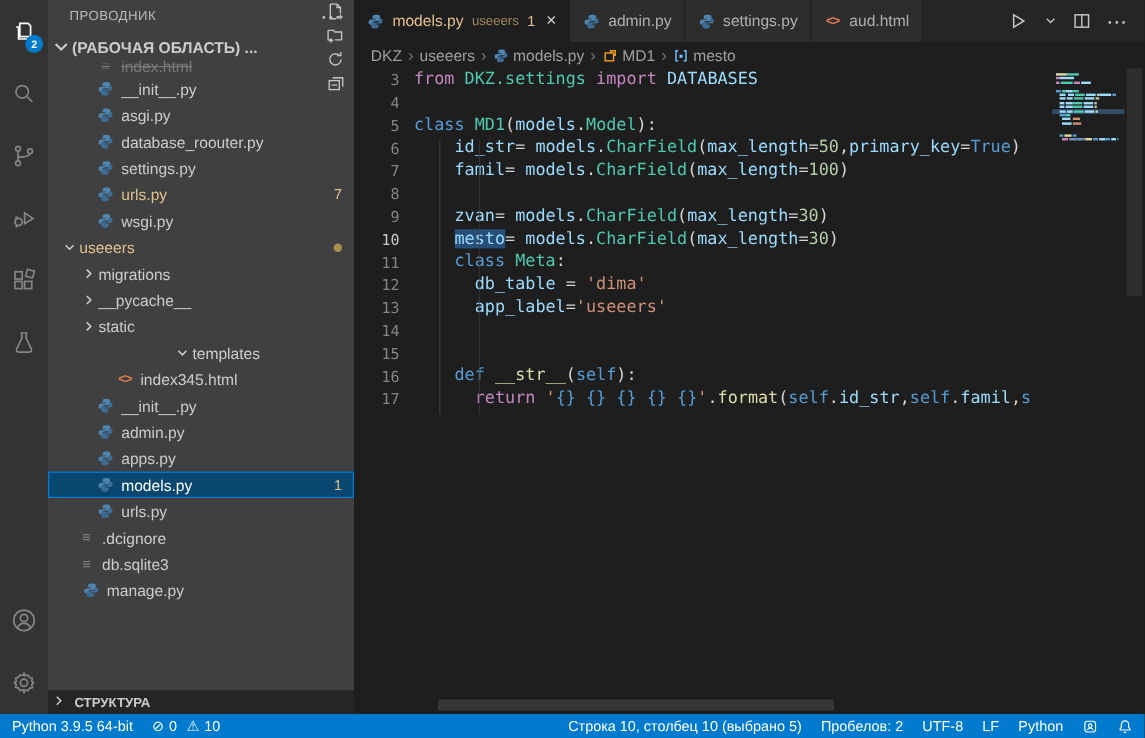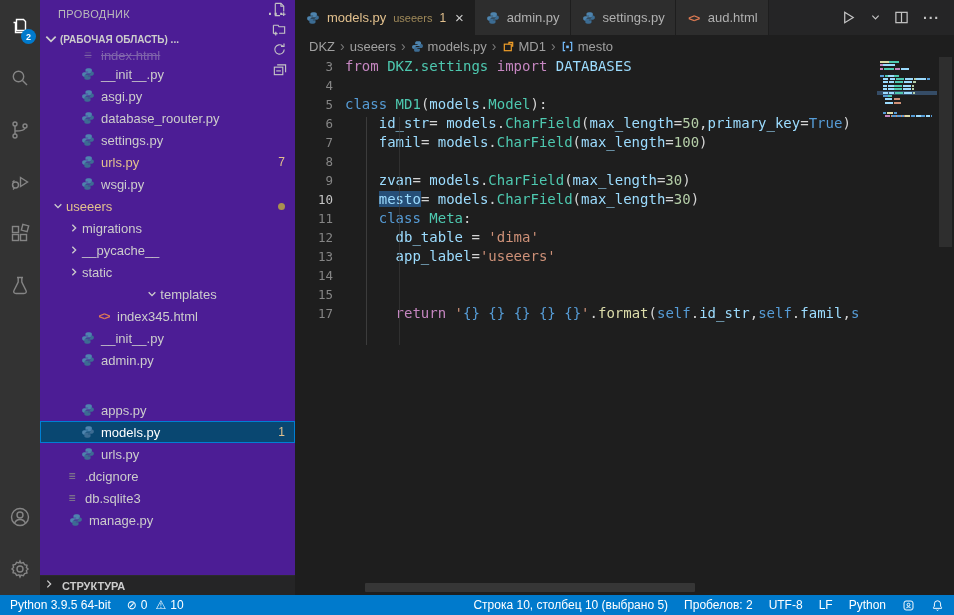--- a/index.html
+++ b/index.html
@@ -11,25 +11,25 @@
   #activitybar{position:absolute;left:0;top:0;width:40px;height:595px;background:#333333;
     display:flex;flex-direction:column;align-items:center;}
   .ab-item{position:relative;width:40px;height:52px;display:flex;align-items:center;justify-content:center;cursor:pointer;}
   .ab-item svg{width:24px;height:24px;stroke:#858585;fill:none;stroke-width:1.4;}
   .ab-item.active svg{stroke:#ffffff;}
   .ab-badge{position:absolute;right:4px;bottom:8px;min-width:15px;height:15px;border-radius:50%;
     background:#007acc;color:#fff;font-size:9px;display:flex;align-items:center;justify-content:center;font-weight:bold;}
   .ab-spacer{flex:1;}
 
   
-  #sidebar{position:absolute;left:40px;top:0;width:255px;height:595px;background:#4c1d95;color:#cccccc;overflow:hidden;}
+  #sidebar{position:absolute;left:40px;top:0;width:255px;height:595px;background:#404040;color:#cccccc;overflow:hidden;}
   #explorer-header{height:28px;display:flex;align-items:center;padding:0 10px 0 18px;font-size:11px;letter-spacing:.4px;color:#bbbbbb;}
   #explorer-header .spacer{flex:1;}
   .more-dots{color:#c5c5c5;font-size:14px;font-weight:bold;letter-spacing:1px;cursor:pointer;}
-  #section-header{height:22px;display:flex;align-items:center;padding:0 6px 0 4px;font-size:10px;font-weight:bold;color:#cccccc;}
+  #section-header{height:22px;display:flex;align-items:center;padding:0 6px 0 4px;font-size:13px;font-weight:bold;color:#cccccc;}
   #section-header .chev{width:14px;height:14px;margin-right:2px;}
   #section-header .lbl{white-space:nowrap;overflow:hidden;}
   #section-header .spacer{flex:1;}
   .sec-act{width:20px;height:20px;display:flex;align-items:center;justify-content:center;cursor:pointer;}
   .sec-act svg{width:15px;height:15px;stroke:#c5c5c5;fill:none;stroke-width:1.2;}
 
   #tree{position:absolute;top:50px;left:0;right:0;}
   .trow{height:22px;display:flex;align-items:center;font-size:13px;color:#cccccc;cursor:pointer;white-space:nowrap;position:relative;}
   .trow.gold{color:#e2c08d;}
   .trow.selected{background:#094771;outline:1px solid #007fd4;outline-offset:-1px;color:#ffffff;}
@@ -322,21 +322,21 @@
         </div>
         <div class="trow" style="padding-left: 40px;">
           <span class="ficon">
             <svg viewBox="0 0 16 16">
               <path d="M7.9 1.5c-1.9 0-2.8.8-2.8 2v1.8h3v.8H3.6c-1.4 0-2.3 1-2.3 2.5S2.2 11 3.6 11h1.5V9.4c0-1.3 1-2 2.4-2h3c1.1 0 1.9-.8 1.9-1.9V3.5c0-1.2-.9-2-2.7-2z" fill="#4e84ae"></path>
               <path d="M8.1 14.5c1.9 0 2.8-.8 2.8-2v-1.8h-3v-.8h4.5c1.4 0 2.3-1 2.3-2.5S14 5 12.6 5h-1.5v1.6c0 1.3-1 2-2.4 2h-3c-1.1 0-1.9.8-1.9 1.9v2c0 1.2.9 2 2.7 2z" fill="#3c6c93"></path>
             </svg>
           </span>
           <span>admin.py</span>
         </div>
-        <div class="trow" style="padding-left: 40px; margin-top: 28px;">
+        <div class="trow" style="padding-left: 40px;">
           <span class="ficon">
             <svg viewBox="0 0 16 16">
               <path d="M7.9 1.5c-1.9 0-2.8.8-2.8 2v1.8h3v.8H3.6c-1.4 0-2.3 1-2.3 2.5S2.2 11 3.6 11h1.5V9.4c0-1.3 1-2 2.4-2h3c1.1 0 1.9-.8 1.9-1.9V3.5c0-1.2-.9-2-2.7-2z" fill="#4e84ae"></path>
               <path d="M8.1 14.5c1.9 0 2.8-.8 2.8-2v-1.8h-3v-.8h4.5c1.4 0 2.3-1 2.3-2.5S14 5 12.6 5h-1.5v1.6c0 1.3-1 2-2.4 2h-3c-1.1 0-1.9.8-1.9 1.9v2c0 1.2.9 2 2.7 2z" fill="#3c6c93"></path>
             </svg>
           </span>
           <span>apps.py</span>
         </div>
         <div class="trow selected" style="padding-left: 40px;">
           <span class="ficon">
@@ -535,20 +535,24 @@
         </div>
         <div class="codeline">
           <div class="lnum">14</div>
           <div class="ltext"></div>
         </div>
         <div class="codeline">
           <div class="lnum">15</div>
           <div class="ltext"></div>
         </div>
         <div class="codeline">
+          <div class="lnum">16</div>
+          <div class="ltext"><span class="c-pl">    </span><span class="c-kw">def</span><span class="c-pl"> </span><span class="c-fn">__str__</span><span class="c-pl">(</span><span class="c-kw">self</span><span class="c-pl">):</span></div>
+        </div>
+        <div class="codeline">
           <div class="lnum">17</div>
           <div class="ltext"><span class="c-pl">      </span><span class="c-ctrl">return</span><span class="c-pl"> </span><span class="c-st">'</span><span class="c-ph">{}</span><span class="c-st"> </span><span class="c-ph">{}</span><span class="c-st"> </span><span class="c-ph">{}</span><span class="c-st"> </span><span class="c-ph">{}</span><span class="c-st"> </span><span class="c-ph">{}</span><span class="c-st">'</span><span class="c-pl">.</span><span class="c-fn">format</span><span class="c-pl">(</span><span class="c-kw">self</span><span class="c-pl">.</span><span class="c-va">id_str</span><span class="c-pl">,</span><span class="c-kw">self</span><span class="c-pl">.</span><span class="c-va">famil</span><span class="c-pl">,</span><span class="c-kw">s</span></div>
         </div>
         <div class="iguide" style="left: 71px; top: 60px; height: 228px;"></div>
         <div class="iguide" style="left: 104px; top: 60px; height: 228px; opacity: 0.6;"></div>
       </div>
     <div id="minimap">
         <div id="mm-sel" style="top: 33.6px;"></div>
         <div class="mm-line" style="top: 4px;">
           <span style="width: 8.5px; background: rgb(220, 220, 170);"></span>

